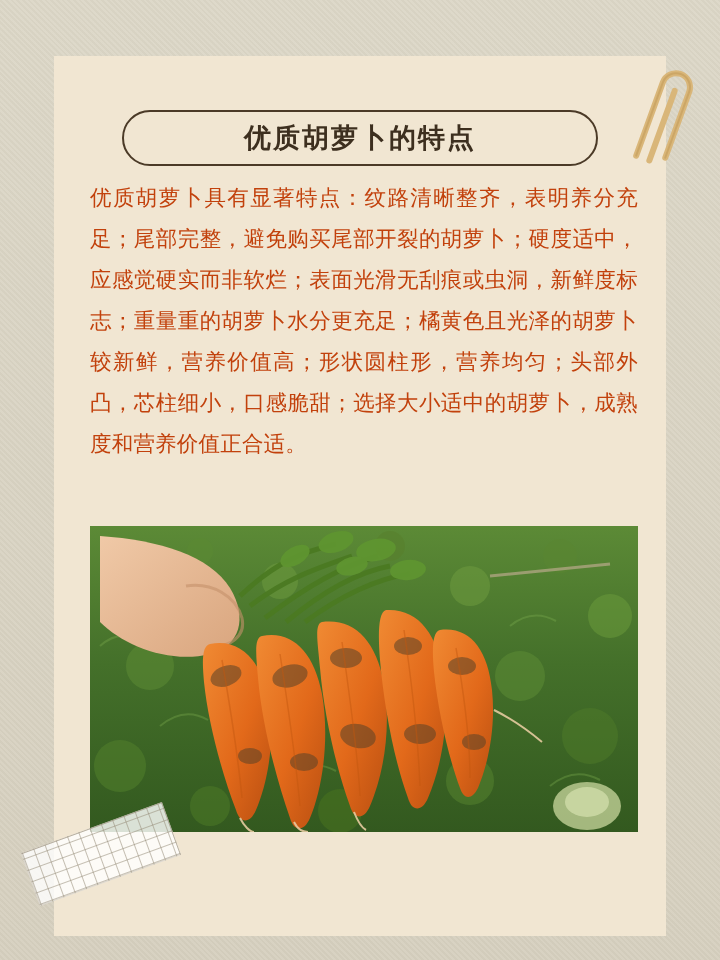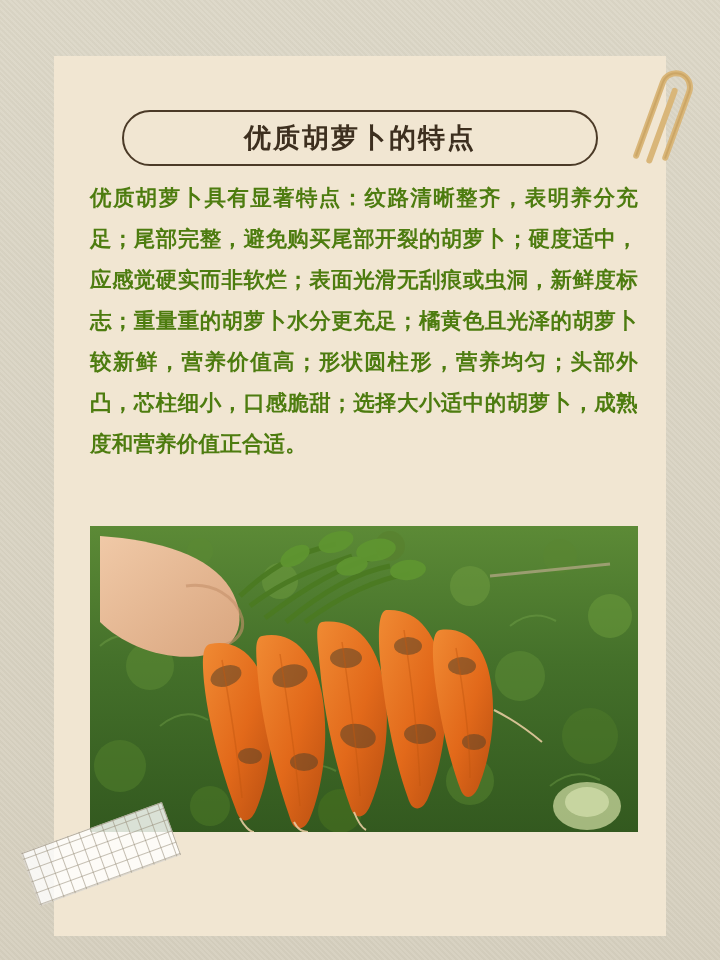--- a/index.html
+++ b/index.html
@@ -98,25 +98,24 @@
   }
 
   
   .body-text {
     position: absolute;
     left: 36px;
     top: 122px;
     width: 548px;
     font-size: 21.5px;
     line-height: 41px;
-    color: #4d7c0f;
+    color: #c2410c;
     text-align: justify;
     letter-spacing: 0.2px;
     white-space: pre-wrap;
-    font-weight: bold;
   }
 
   
   .photo-frame {
     position: absolute;
     left: 36px;
     top: 470px;
     width: 548px;
     height: 306px;
     overflow: hidden;

